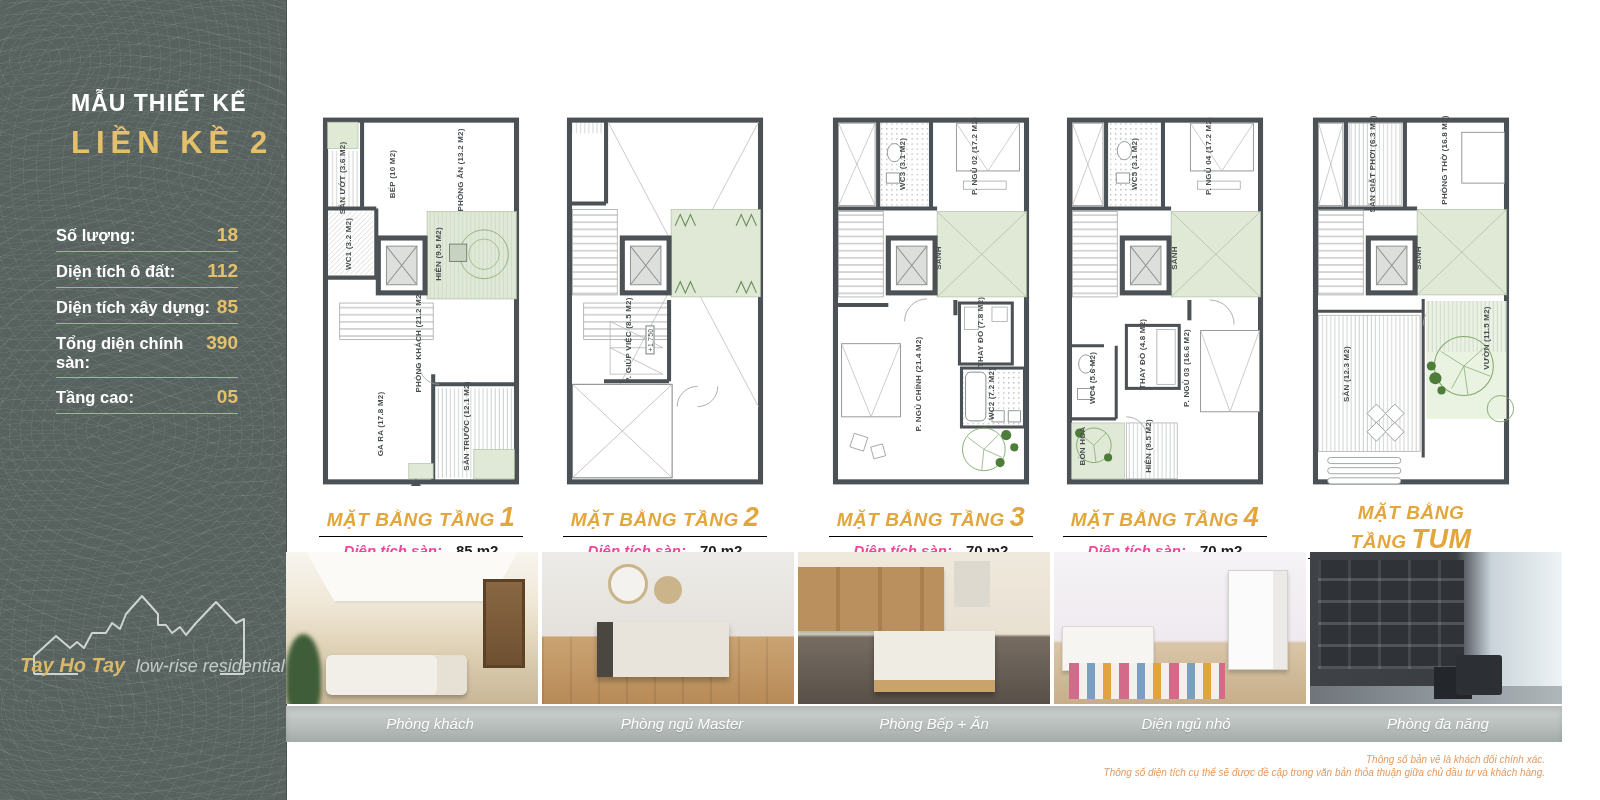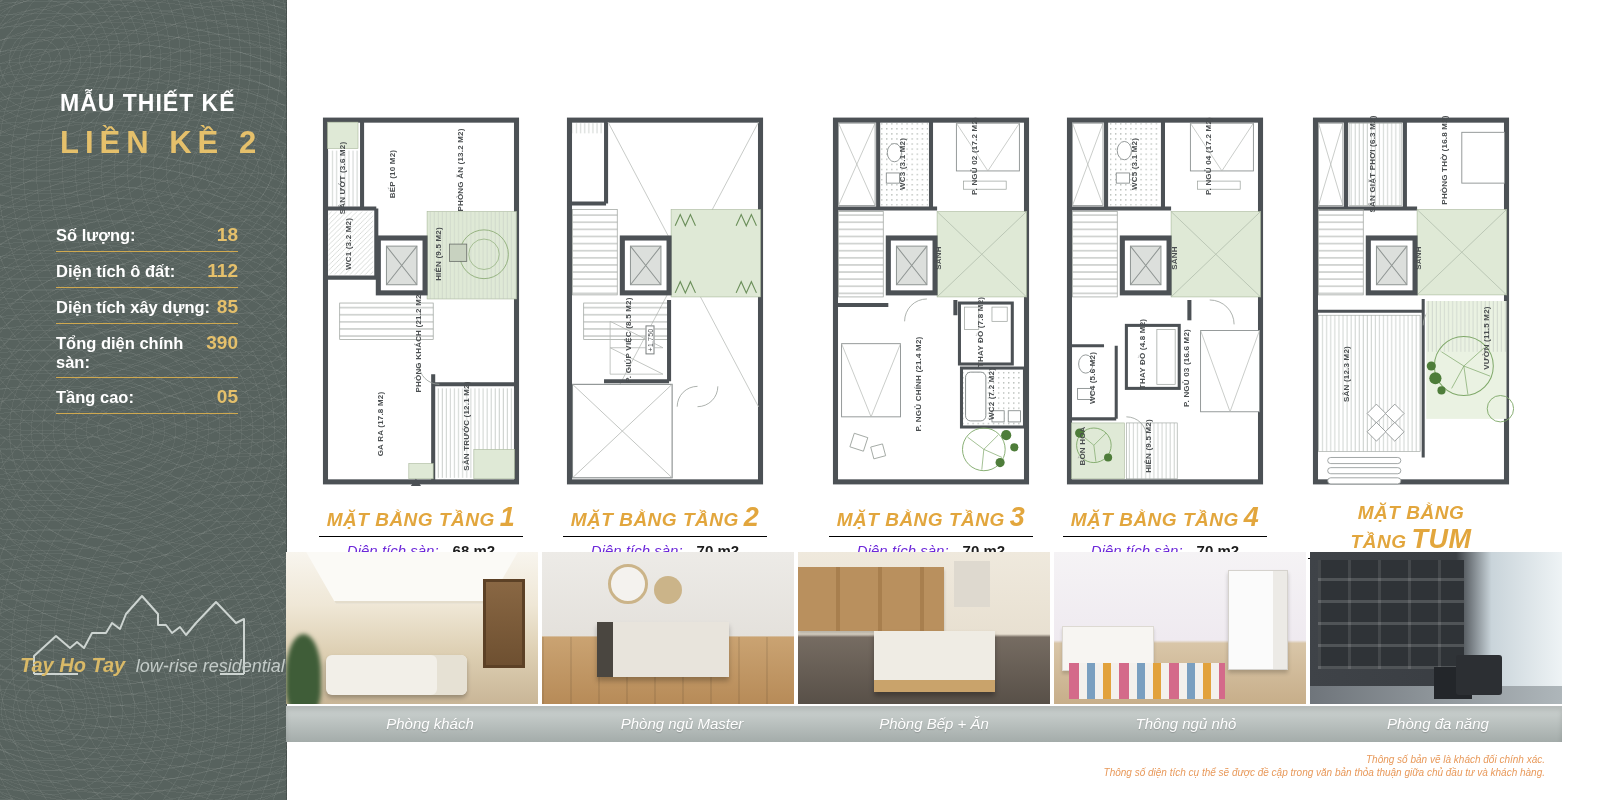--- a/index.html
+++ b/index.html
@@ -8,21 +8,21 @@
 
   
   #sidebar{position:absolute;left:0;top:0;width:286px;height:800px;background-color:#57625e;
     background-image:
       repeating-radial-gradient(circle at 40px 60px,  rgba(255,255,255,.055) 0 1px, transparent 1px 10px),
       repeating-radial-gradient(circle at 232px 170px,rgba(255,255,255,.05)  0 1px, transparent 1px 13px),
       repeating-radial-gradient(circle at 120px 430px,rgba(255,255,255,.05)  0 1px, transparent 1px 11px),
       repeating-radial-gradient(circle at 50px 710px, rgba(255,255,255,.055) 0 1px, transparent 1px 12px),
       repeating-radial-gradient(circle at 250px 650px,rgba(255,255,255,.05)  0 1px, transparent 1px 14px);
     border-right:1px solid rgba(0,0,0,.18);}
-  .sb-title{position:absolute;left:60px;top:90px;}
+  .sb-title{position:absolute;left:71px;top:90px;}
   .sb-title .t1{font-size:23px;font-weight:bold;color:#ffffff;letter-spacing:1px;}
   .sb-title .t2{font-size:31px;font-weight:bold;color:#e5c06b;letter-spacing:6px;margin-top:8px;}
   .stats{position:absolute;left:56px;top:224px;width:182px;}
   .stat{display:flex;justify-content:space-between;align-items:baseline;
         border-bottom:1px solid #cfa84f;padding-bottom:5px;margin-bottom:8px;}
   .stat .lbl{font-size:16.5px;font-weight:bold;color:#ffffff;}
   .stat .val{font-size:19px;font-weight:bold;color:#e5c06b;}
 
   .logo{position:absolute;left:20px;top:578px;width:246px;height:132px;}
   .logo svg{position:absolute;left:0;top:0;}
@@ -35,21 +35,21 @@
   #plan1{left:318px;} #plan2{left:562px;} #plan3{left:828px;} #plan4{left:1062px;} #plan5{left:1308px;}
   .plan-draw{position:relative;width:206px;height:378px;}
   .room{position:absolute;font-size:8px;font-weight:bold;color:#4a4e50;white-space:nowrap;
         transform:translate(-50%,-50%) rotate(-90deg);letter-spacing:.2px;}
   .room.boxed{border:1px solid #7a7f7f;background:#fff;padding:0 2px;font-weight:normal;font-size:7px;}
   .plan-label{margin-top:12px;text-align:center;}
   .plan-title{display:inline-block;color:#e2a63d;font-style:italic;font-weight:bold;font-size:19px;
               letter-spacing:.5px;border-bottom:1px solid #000000;padding:0 8px 3px;}
   .plan-title .num{font-size:27px;margin-left:5px;}
   .plan-area{margin-top:5px;font-size:15px;color:#1d1d1d;}
-  .plan-area .pa-label{font-style:italic;color:#6d28d9;margin-right:14px;}
+  .plan-area .pa-label{font-style:italic;color:#ec4899;margin-right:14px;font-weight:bold;}
   .plan-area .pa-value{font-weight:bold;}
 
   
   .photos{position:absolute;left:286px;top:552px;width:1276px;display:flex;gap:4px;}
   .photo{flex:1;height:152px;position:relative;overflow:hidden;}
   .caption-bar{position:absolute;left:286px;top:706px;width:1276px;height:36px;
                background:linear-gradient(#ced4d2,#a4acaa);box-shadow:inset 0 4px 5px rgba(0,0,0,.12);}
   .captions{display:flex;gap:4px;height:36px;padding-left:20px;}
   .captions span{flex:1;text-align:center;line-height:36px;color:#fff;font-style:italic;font-size:15px;
                  text-shadow:0 1px 1px rgba(0,0,0,.18);}
@@ -190,21 +190,21 @@
       <span class="room" style="left:120px;top:142px">HIÊN (9.5 M2)</span>
       <span class="room" style="left:100px;top:230px">PHÒNG KHÁCH (21.2 M2)</span>
       <span class="room" style="left:62px;top:312px">GA RA (17.8 M2)</span>
       <span class="room" style="left:148px;top:314px">SÂN TRƯỚC (12.1 M2)</span>
     </div>
     <div class="plan-label">
       <div class="plan-title">
         <span>MẶT BẰNG TẦNG</span><span class="num">1</span>
       </div>
       <div class="plan-area">
-        <span class="pa-label">Diện tích sàn:</span><span class="pa-value">68 m2</span>
+        <span class="pa-label">Diện tích sàn:</span><span class="pa-value">85 m2</span>
       </div>
     </div>
   </div>
 
   <div class="plan-col" id="plan2">
     <div class="plan-draw">
       <svg width="206" height="378" viewBox="0 0 200 372">
         <rect x="6" y="8" width="188" height="356" fill="#fff" stroke="#4c5155" stroke-width="5"></rect>
         <path d="M42,8 V90 M4,90 H42" stroke="#4c5155" stroke-width="4" fill="none"></path>
         <rect x="9" y="11" width="30" height="10" fill="url(#hv)"></rect>
@@ -424,21 +424,21 @@
       <div class="shelves"></div>
       <div class="floor"></div>
       <div class="desk"></div>
     </div>
   </div>
   <div class="caption-bar">
     <div class="captions">
       <span>Phòng khách</span>
       <span>Phòng ngủ Master</span>
       <span>Phòng Bếp + Ăn</span>
-      <span>Thông ngủ nhỏ</span>
+      <span>Diện ngủ nhỏ</span>
       <span>Phòng đa năng</span>
     </div>
   </div>
 
   <div class="disclaimer">
     <div>Thông số bản vẽ là khách đối chính xác.</div>
     <div>Thông số diện tích cụ thể sẽ được đề cập trong văn bản thỏa thuận giữa chủ đầu tư và khách hàng.</div>
   </div>
 
 </div>

